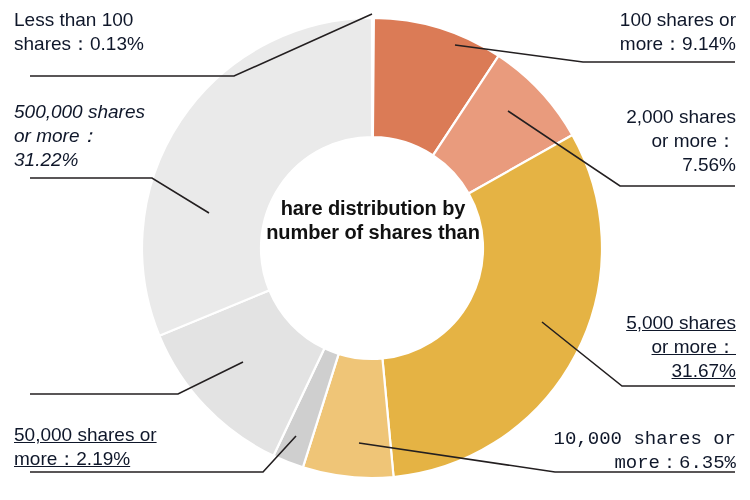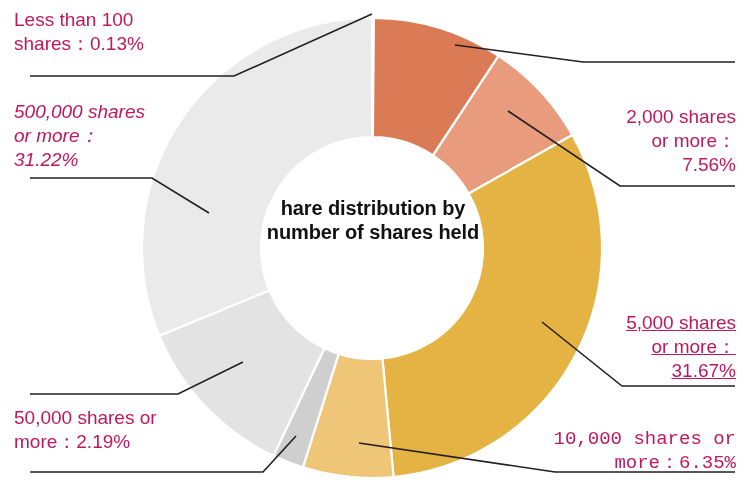--- a/index.html
+++ b/index.html
@@ -39,32 +39,32 @@
     font-size: 20px;
     font-weight: 700;
     line-height: 1.22;
     color: #111111;
     letter-spacing: -0.1px;
   }
   .callout {
     position: absolute;
     font-size: 19px;
     line-height: 1.26;
-    color: #be185d;
+    color: #0f172a;
     white-space: pre-line;
     font-weight: 400;
   }
   .callout.left  { text-align: left; }
   .callout.right { text-align: right; }
 
   
   .c-lt100      { left: 14px;  top: 8px;   width: 220px; }
   .c-500k       { left: 14px;  top: 100px; width: 205px; font-style: italic; }
   .c-100k       { left: 14px;  top: 338px; width: 235px; }
-  .c-50k        { left: 14px;  top: 406px; width: 220px; }
+  .c-50k        { left: 14px;  top: 423px; width: 220px; text-decoration: underline; }
   .c-100         { right: 14px; top: 8px;   width: 215px; }
   .c-1k         { right: 14px; top: 105px; width: 190px; }
   .c-5k         { right: 14px; top: 311px; width: 190px; text-decoration: underline; }
   .c-10k        { right: 14px; top: 428px; width: 215px; font-family: Liberation Mono, monospace; }
 </style>
 </head>
 <body>
 
 <div id="chart-root">
 
@@ -95,29 +95,31 @@
 
       <path d="M735,386 L622,386 L542,322"></path>
 
       <path d="M735,472 L555,472 L359,443"></path>
     </g>
   </svg>
 
   <div class="center-title">hare
 distribution by
 number of
-shares held</div>
+shares than</div>
 
   <div class="callout left  c-lt100">Less than 100
 shares：0.13%</div>
   <div class="callout left  c-500k">500,000 shares
 or more：
 31.22%</div>
   <div class="callout left  c-50k">50,000 shares or
 more：2.19%</div>
+  <div class="callout right c-100">100 shares or
+more：9.14%</div>
   <div class="callout right c-1k">2,000 shares
 or more：
 7.56%</div>
   <div class="callout right c-5k">5,000 shares
 or more：
 31.67%</div>
   <div class="callout right c-10k">10,000 shares or
 more：6.35%</div>
 
 </div>

